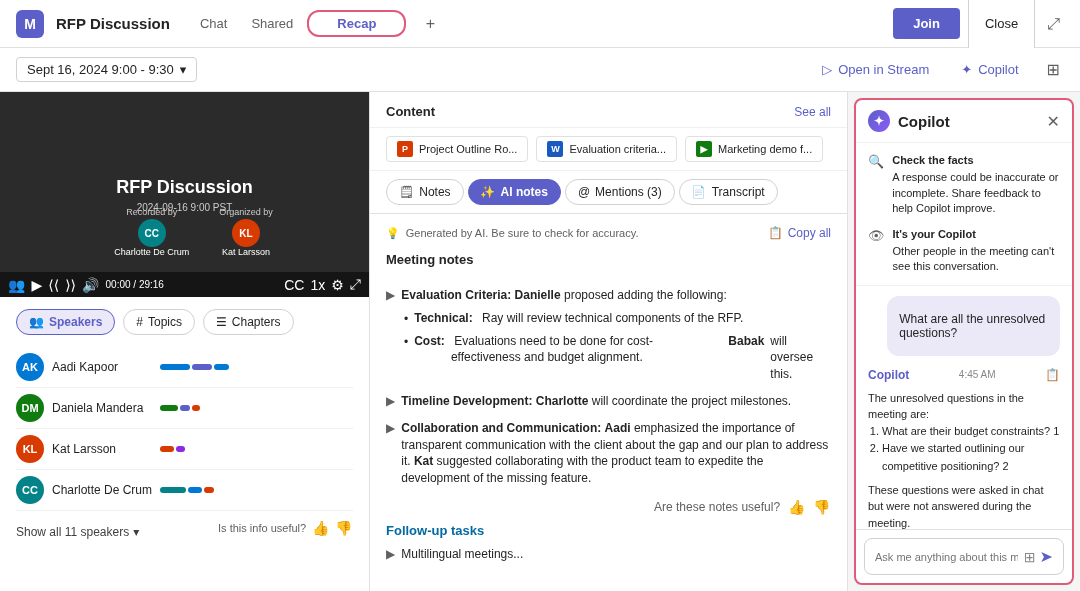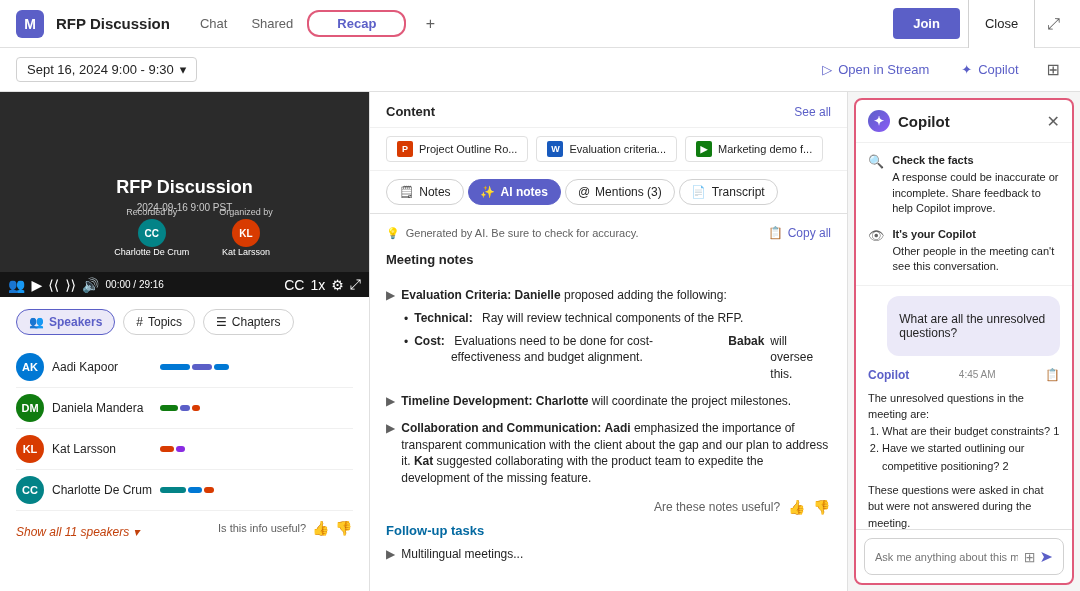--- a/index.html
+++ b/index.html
@@ -46,21 +46,21 @@
     
     .speaker-panel { flex: 1; overflow-y: auto; padding: 12px 16px; }
     .speaker-tabs { display: flex; gap: 8px; margin-bottom: 12px; }
     .speaker-tab { padding: 5px 12px; border-radius: 16px; font-size: 12px; cursor: pointer; border: 1px solid #d1d1d1; background: transparent; color: #242424; display: flex; align-items: center; gap: 5px; }
     .speaker-tab.active { background: #ebe9f8; border-color: #5b5fc7; color: #5b5fc7; font-weight: 600; }
     .speaker-item { display: flex; align-items: center; gap: 8px; padding: 6px 0; border-bottom: 1px solid #f0f0f0; }
     .speaker-avatar { width: 28px; height: 28px; border-radius: 50%; flex-shrink: 0; display: flex; align-items: center; justify-content: center; font-size: 11px; font-weight: 600; color: #fff; }
     .speaker-name { font-size: 12px; color: #242424; font-weight: 500; min-width: 100px; }
     .speaker-bars { flex: 1; display: flex; gap: 2px; align-items: center; }
     .bar { height: 6px; border-radius: 3px; }
-    .show-all { font-size: 12px; color: #c2410c; cursor: pointer; margin-top: 8px; display: flex; align-items: center; gap: 4px; font-style: italic; }
+    .show-all { font-size: 12px; color: #404040; cursor: pointer; margin-top: 8px; display: flex; align-items: center; gap: 4px; }
     .is-info { margin-left: auto; font-size: 11px; color: #616161; display: flex; align-items: center; gap: 6px; }
     .thumb-btn { cursor: pointer; background: transparent; border: none; font-size: 14px; color: #616161; }
 
     
     .middle-panel { flex: 1; background: #fff; border-right: 1px solid #e0e0e0; display: flex; flex-direction: column; overflow: hidden; min-width: 0; }
     .content-header { padding: 12px 16px 8px; display: flex; align-items: center; justify-content: space-between; border-bottom: 1px solid #f0f0f0; }
     .content-label { font-size: 13px; font-weight: 600; color: #242424; }
     .see-all-btn { font-size: 12px; color: #5b5fc7; cursor: pointer; border: none; background: transparent; }
     .content-files { display: flex; gap: 8px; padding: 8px 16px; border-bottom: 1px solid #f0f0f0; overflow-x: auto; }
     .file-chip { display: flex; align-items: center; gap: 6px; padding: 4px 10px; border: 1px solid #e0e0e0; border-radius: 4px; font-size: 11px; color: #242424; cursor: pointer; white-space: nowrap; }

